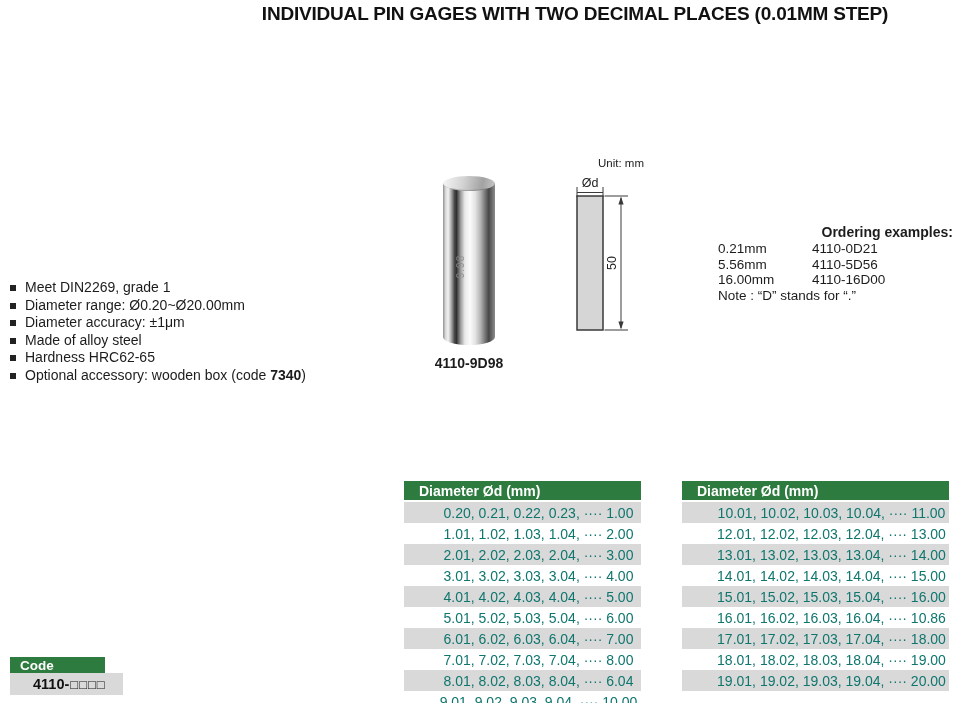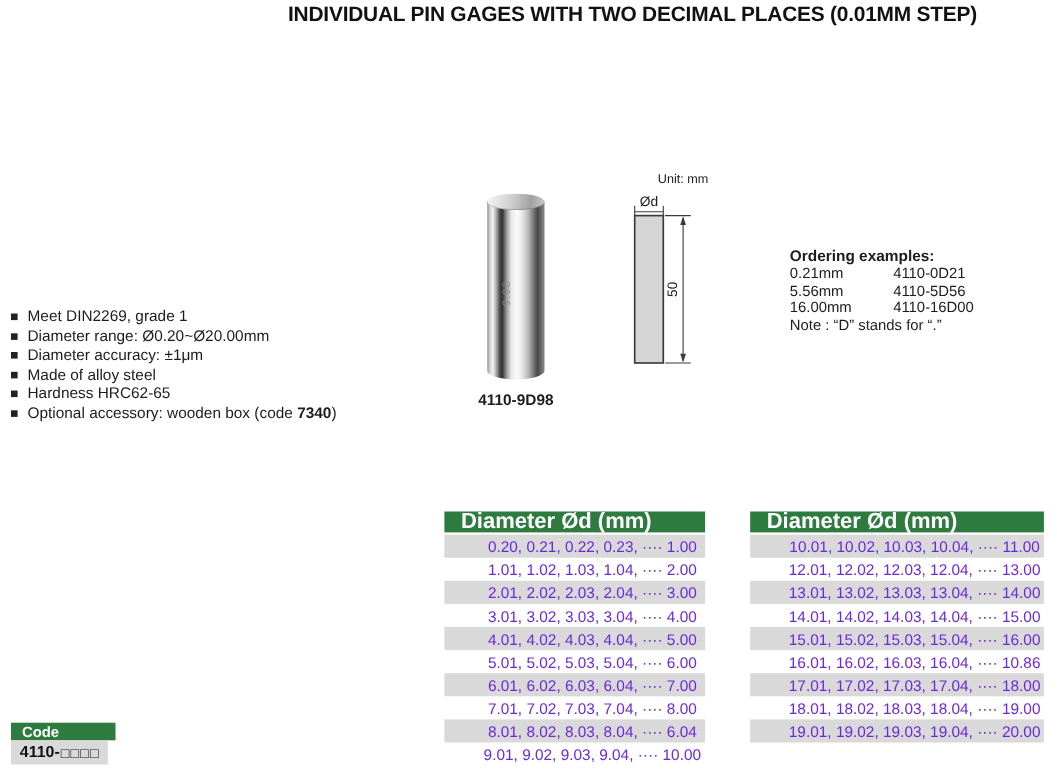--- a/index.html
+++ b/index.html
@@ -62,47 +62,48 @@
   
   .unit-label{left:598px;top:157px;font-size:11.5px;}
   .dim-svg{left:565px;top:171px;}
   .dim-svg line{stroke:#3a3a3a;stroke-width:1;}
   .dim-svg rect{fill:var(--drawing-fill);stroke:#3a3a3a;stroke-width:1.5;}
   .dim-svg polygon{fill:#3a3a3a;}
   .dim-svg text{fill:#1c1c1c;font-family:"Liberation Sans",sans-serif;font-size:12.5px;}
 
   
   .ordering{left:718px;top:224px;width:235px;font-size:13.5px;line-height:15.5px;}
-  .ordering .o-title{font-size:14px;font-weight:bold;line-height:17px;}
+  .ordering .o-title{font-size:14px;font-weight:bold;line-height:17px;text-align:right;}
   .ordering .o-row span.col1{display:inline-block;width:94px;}
   .ordering .o-note{white-space:nowrap;}
 
   
   .spec-table{position:absolute;top:465px;}
   .spec-header{
     height:19px;background:var(--header-green);color:#fff;font-weight:bold;
-    font-size:20px;display:flex;align-items:center;padding-left:15px;
+    font-size:14px;display:flex;align-items:center;padding-left:15px;
     margin-bottom:2px;
+    margin-top:16px;
   }
   .spec-row{
     height:21px;display:flex;align-items:center;justify-content:center;
-    font-size:14px;white-space:nowrap;color:#6d28d9;padding-left:32px;
+    font-size:14px;white-space:nowrap;color:#0f766e;padding-left:32px;
   }
   .spec-rows .spec-row:nth-child(odd){background:var(--row-gray);}
 
   
   .code-block{left:10px;top:657px;}
   .code-header{
     width:95px;height:16px;background:var(--header-green);color:#fff;
     font-weight:bold;font-size:13.5px;display:flex;align-items:center;
     padding-left:10px;
   }
   .code-value{
-    width:88px;height:22px;background:var(--row-gray);
-    display:flex;align-items:center;padding-left:8px;
+    width:113px;height:22px;background:var(--row-gray);
+    display:flex;align-items:center;padding-left:23px;
     font-size:14.5px;font-weight:bold;color:#111;
   }
   .code-value .boxes{font-size:13px;letter-spacing:1px;margin-left:1px;}
 </style>
 </head>
 <body>
 
 <div class="abs page-title">INDIVIDUAL PIN GAGES WITH TWO DECIMAL PLACES (0.01MM STEP)</div>
 
 <div class="abs features">

